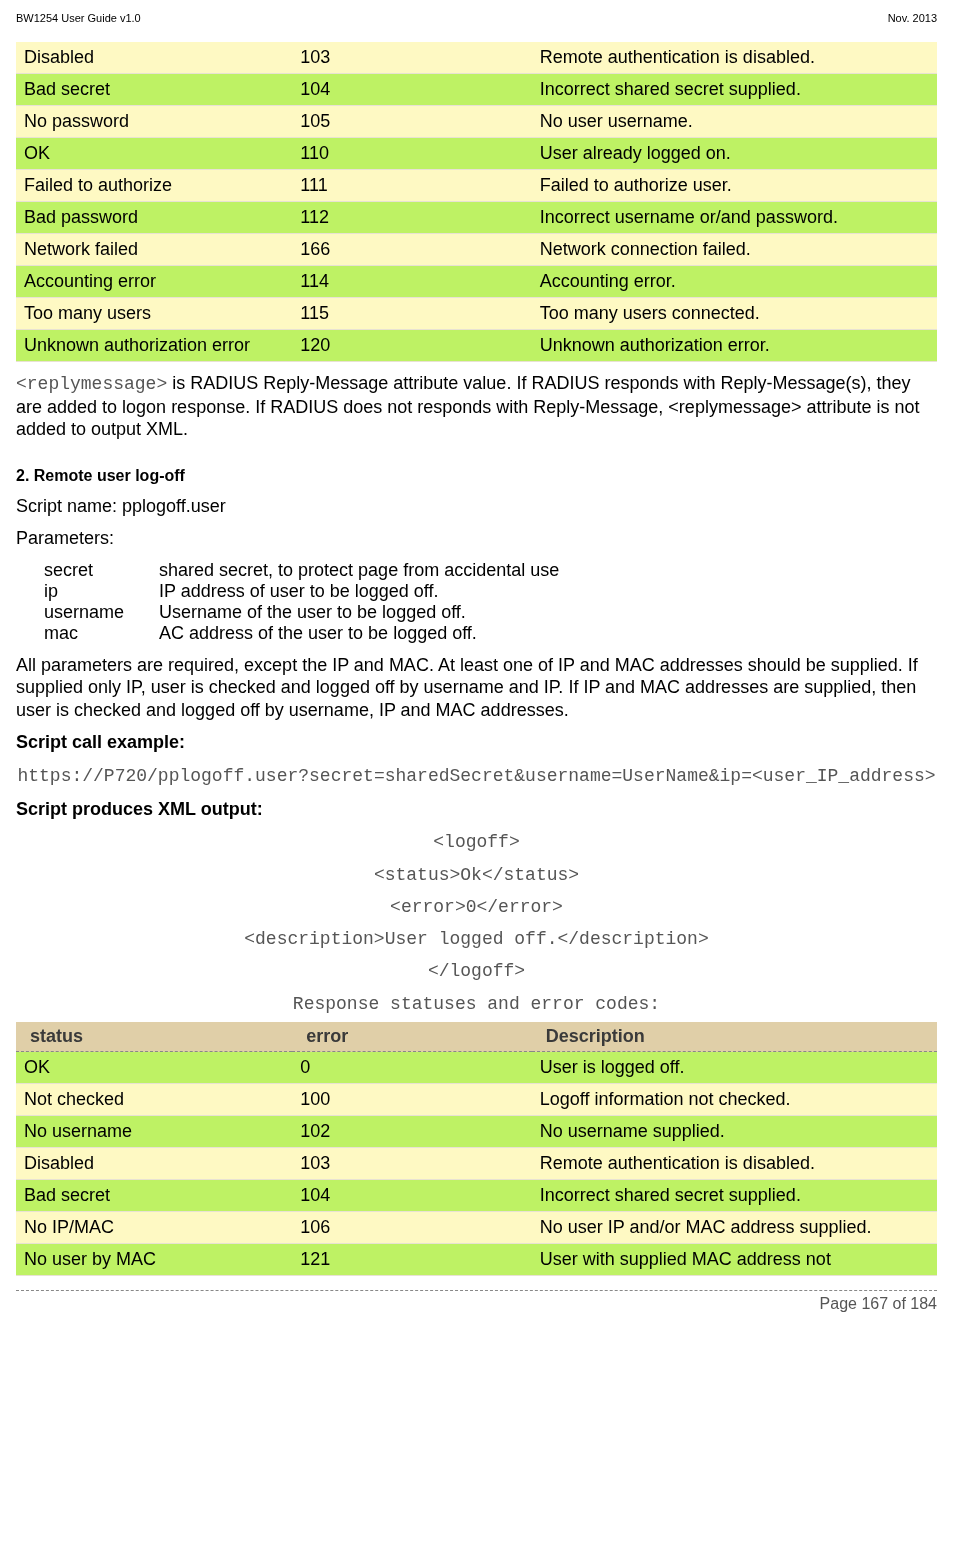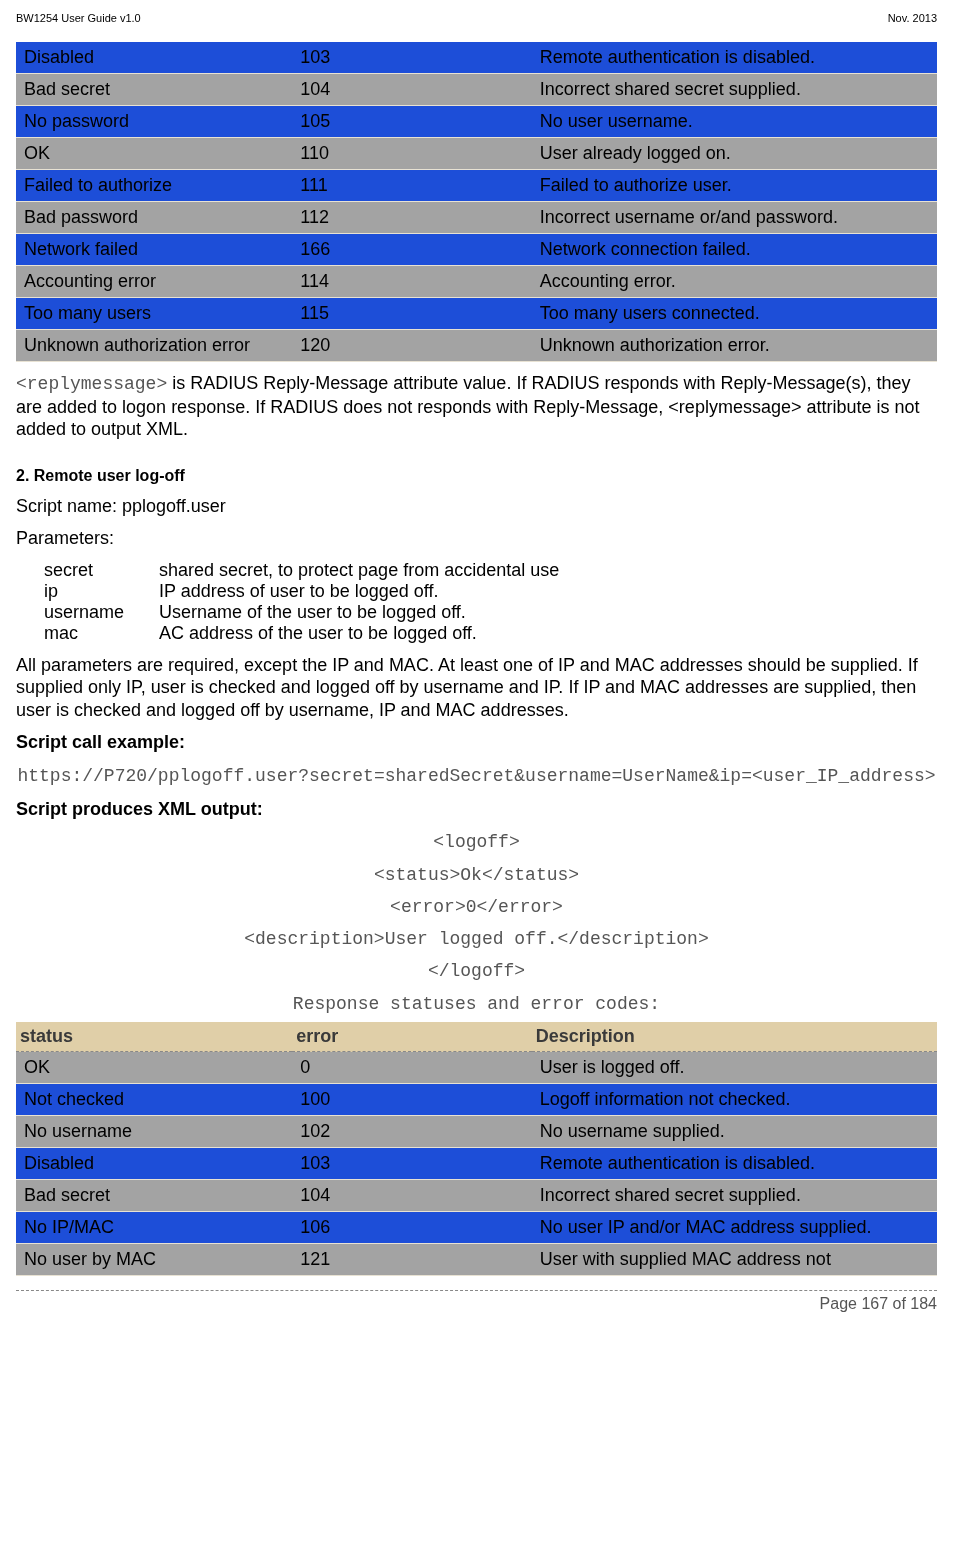--- a/index.html
+++ b/index.html
@@ -23,30 +23,30 @@
   }
   table.codes {
     width: 100%;
     border-collapse: collapse;
     margin-bottom: 4px;
   }
   table.codes th {
     background: #e0cfa8;
     text-align: left;
     font-weight: bold;
-    padding: 4px 4px;
+    padding: 4px 14px;
     color: #3a3a3a;
     border-bottom: 1px dashed #bbb;
   }
   table.codes td {
     padding: 5px 8px;
     border-bottom: 1px solid #e8e2d3;
   }
-  table.codes tr.even td { background: #a3a3a3; margin-left: 29px; }
-  table.codes tr.odd td  { background: #1d4ed8; }
+  table.codes tr.even td { background: #bef264; margin-left: 29px; }
+  table.codes tr.odd td  { background: #fef9c3; }
   .col1 { width: 30%; }
   .col2 { width: 26%; }
   .col3 { width: 44%; }
   p { margin: 10px 0; line-height: 1.25; }
   .mono { font-family: "Courier New", monospace; color: #555; }
   .mono-block { font-family: "Courier New", monospace; color: #555; margin: 6px 0; line-height: 1.35; word-break: break-all; text-align: center; }
   h3.section { font-size: 16px; font-weight: bold; margin: 26px 0 6px 0; }
   .bold { font-weight: bold; }
   .params { margin: 6px 0 8px 28px; }
   .params .prow { display: flex; }

